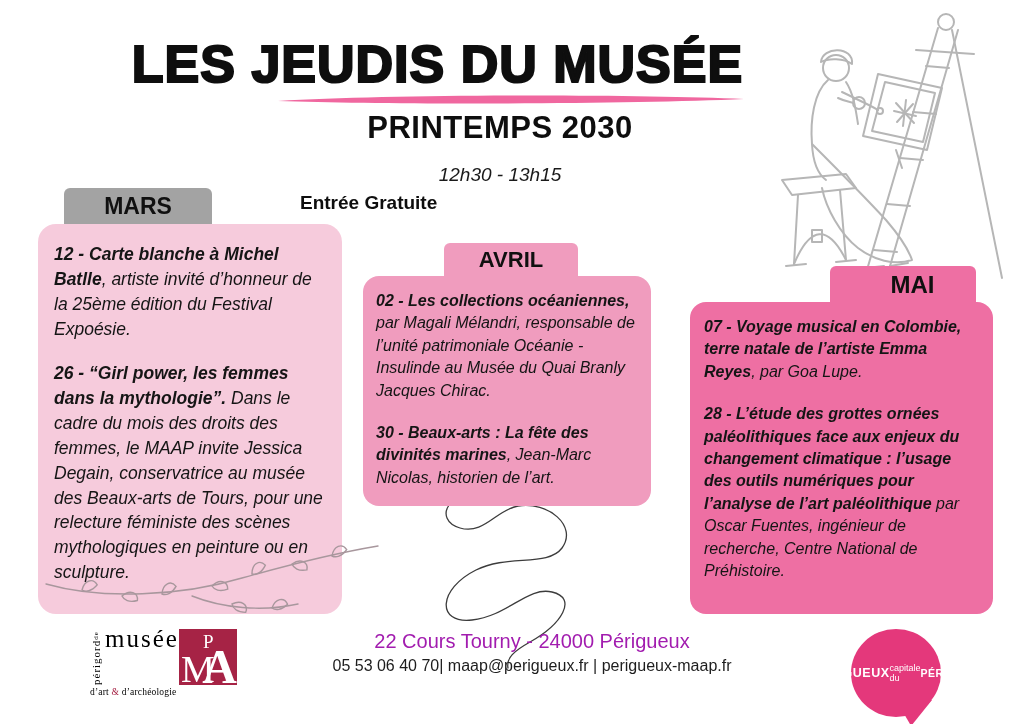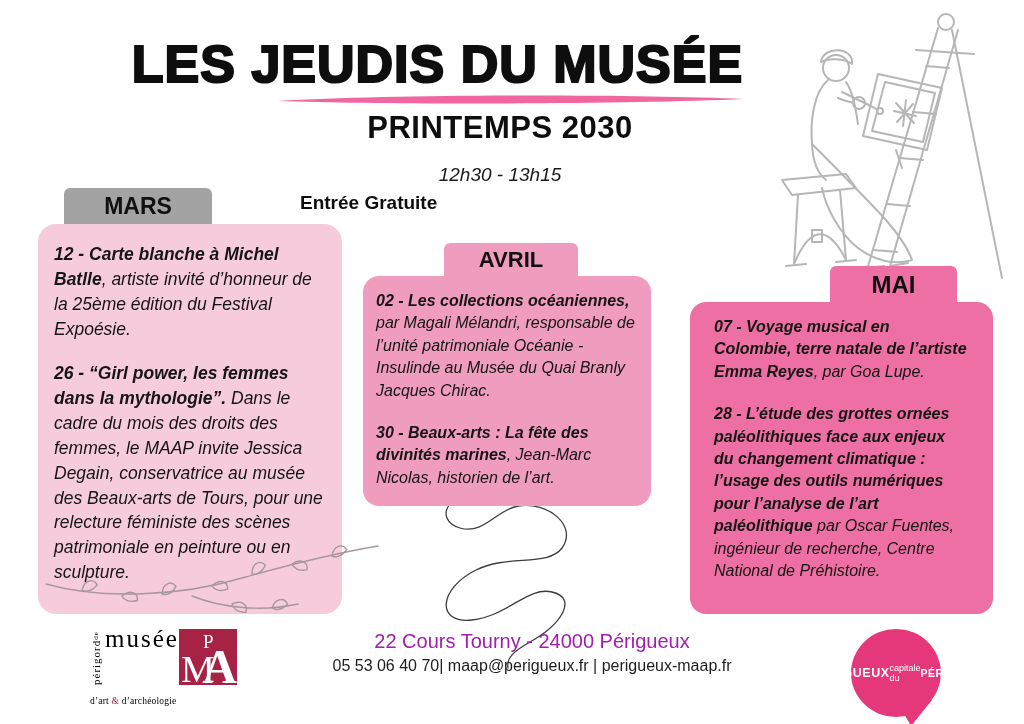--- a/index.html
+++ b/index.html
@@ -16,28 +16,28 @@
   .time{position:absolute;top:164px;left:300px;width:400px;text-align:center;
         font-size:19px;font-style:italic;color:#1a1a1a;}
   .admission{position:absolute;top:192px;left:300px;width:400px;text-align:left;
              font-size:19px;font-weight:700;color:#0e0e0e;}
 
   
   .tab{position:absolute;z-index:2;text-align:center;font-weight:700;color:#101010;
        border-radius:6px 6px 0 0;}
   .tab-mars{left:64px;top:188px;width:148px;height:37px;line-height:37px;font-size:23px;background:#a3a3a3;}
   .tab-avril{left:444px;top:243px;width:134px;height:34px;line-height:34px;font-size:22px;background:#f09cbe;}
-  .tab-mai{left:830px;top:266px;width:127px;height:37px;line-height:37px;font-size:24px;background:#ee6fa3;}
+  .tab-mai{left:830px;top:266px;width:127px;height:37px;line-height:37px;font-size:24px;background:#ee6fa3;padding-left:19px;}
 
   .card{position:absolute;z-index:2;border-radius:18px;font-style:italic;color:#151515;box-sizing:border-box;}
   .card-mars{left:38px;top:224px;width:304px;height:390px;background:#f6cbdc;padding:18px 16px;
              font-size:17.5px;line-height:1.42;}
   .card-avril{left:363px;top:276px;width:288px;height:230px;background:#f09cbe;padding:14px 13px;
               font-size:16px;line-height:1.4;border-radius:16px;}
-  .card-mai{left:690px;top:302px;width:303px;height:312px;background:#ee6fa3;padding:14px 24px;
+  .card-mai{left:690px;top:302px;width:303px;height:312px;background:#ee6fa3;padding:14px 14px;
             font-size:16px;line-height:1.4;border-radius:16px;}
   .event{margin:0 0 20px 0;}
   .event:last-child{margin-bottom:0;}
   .event b{font-weight:700;}
 
   
   .painter{position:absolute;left:766px;top:8px;z-index:0;}
   .vine{position:absolute;left:42px;top:512px;z-index:3;pointer-events:none;}
   .swirl{position:absolute;left:410px;top:492px;z-index:1;pointer-events:none;}
 
@@ -54,21 +54,21 @@
   .maap-vert{writing-mode:vertical-rl;transform:rotate(180deg);font-size:11px;letter-spacing:1px;
              height:58px;line-height:12px;margin-right:1px;}
   .maap-vert .de{font-size:7px;}
   .maap-col{display:flex;flex-direction:row;}
   .maap-musee{font-size:25px;letter-spacing:2px;line-height:24px;margin-left:2px;}
   .maap-square{position:relative;width:58px;height:56px;background:#a62345;margin-top:2px;overflow:hidden;}
   .maap-square span{position:absolute;color:#fff;line-height:1;}
   .maap-m{font-size:38px;left:2px;bottom:-3px;}
   .maap-a{font-size:48px;right:0px;bottom:-6px;font-weight:700;}
   .maap-p{font-size:19px;left:24px;top:3px;}
-  .maap-sub{font-size:9.5px;letter-spacing:.2px;margin-top:11px;white-space:nowrap;}
+  .maap-sub{font-size:9.5px;letter-spacing:.2px;margin-top:2px;white-space:nowrap;}
   .maap-sub .amp{color:#a62345;}
 
   
   .pgx{position:absolute;left:851px;top:629px;width:90px;height:88px;background:#e4387b;border-radius:50%;
        display:flex;flex-direction:row;align-items:center;justify-content:center;color:#fff;z-index:2;}
   .pgx-city{font-size:12.5px;font-weight:700;letter-spacing:.5px;}
   .pgx-div{width:38px;height:1px;background:rgba(255,255,255,.85);margin:3px 0;}
   .pgx-tag{font-size:9px;}
   .pgx-region{font-size:10.5px;font-weight:700;letter-spacing:.5px;}
   .pgx-tail{position:absolute;left:896px;top:700px;width:36px;height:26px;background:#e4387b;
@@ -121,21 +121,21 @@
   <svg class="underline" width="478" height="16" viewBox="0 0 478 16">
     <path d="M6 9 C120 2 360 2 472 7 C360 12 120 13 6 9 Z" fill="#f0679f"></path>
   </svg>
   <div class="season">PRINTEMPS 2030</div>
   <div class="time">12h30 - 13h15</div>
   <div class="admission">Entrée Gratuite</div>
 
   <div class="tab tab-mars">MARS</div>
   <div class="card card-mars">
     <p class="event"><b>12 - Carte blanche à Michel Batlle</b><span>, artiste invité d’honneur de la 25ème édition du Festival Expoésie.</span></p>
-    <p class="event"><b>26 - “Girl power, les femmes dans la mythologie”.</b><span> Dans le cadre du mois des droits des femmes, le MAAP invite Jessica Degain, conservatrice au musée des Beaux-arts de Tours, pour une relecture féministe des scènes patrimoniale en peinture ou en sculpture.</span></p>
+    <p class="event"><b>26 - “Girl power, les femmes dans la mythologie”.</b><span> Dans le cadre du mois des droits des femmes, le MAAP invite Jessica Degain, conservatrice au musée des Beaux-arts de Tours, pour une relecture féministe des scènes mythologiques en peinture ou en sculpture.</span></p>
   </div>
 
   <div class="tab tab-avril">AVRIL</div>
   <div class="card card-avril">
     <p class="event"><b>02 - Les collections océaniennes,</b><span> par Magali Mélandri, responsable de l’unité patrimoniale Océanie - Insulinde au Musée du Quai Branly Jacques Chirac.</span></p>
     <p class="event"><b>30 - Beaux-arts : La fête des divinités marines</b><span>, Jean-Marc Nicolas, historien de l’art.</span></p>
   </div>
 
   <div class="tab tab-mai">MAI</div>
   <div class="card card-mai">

